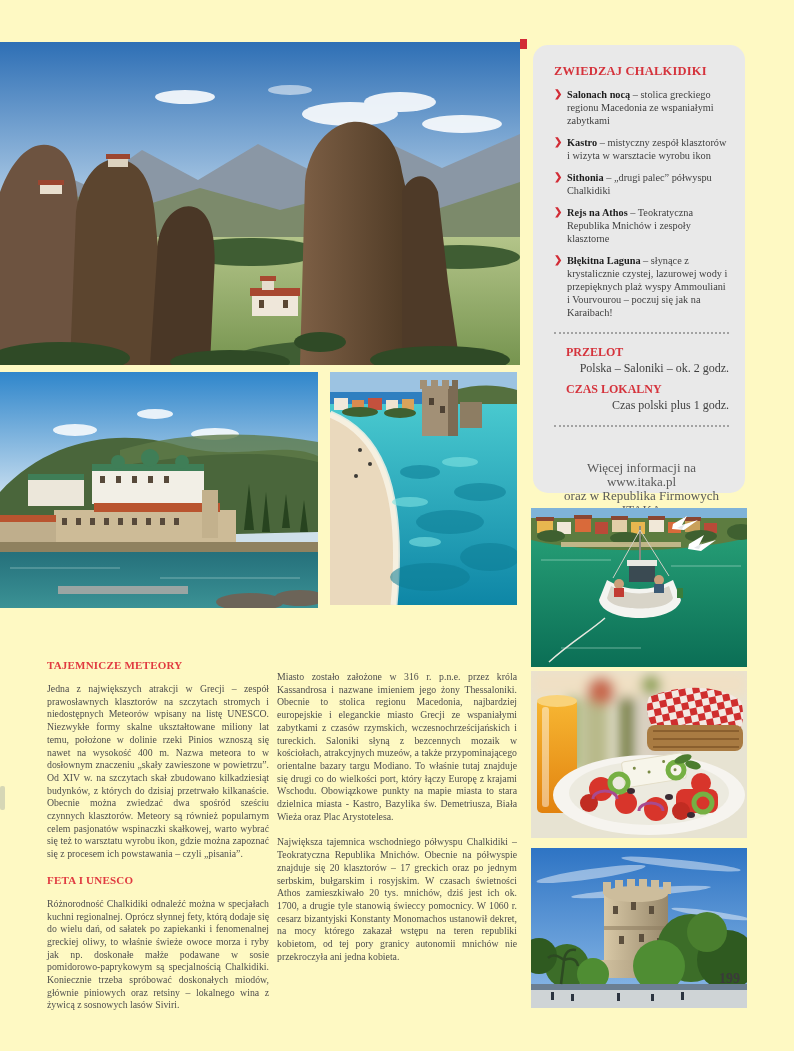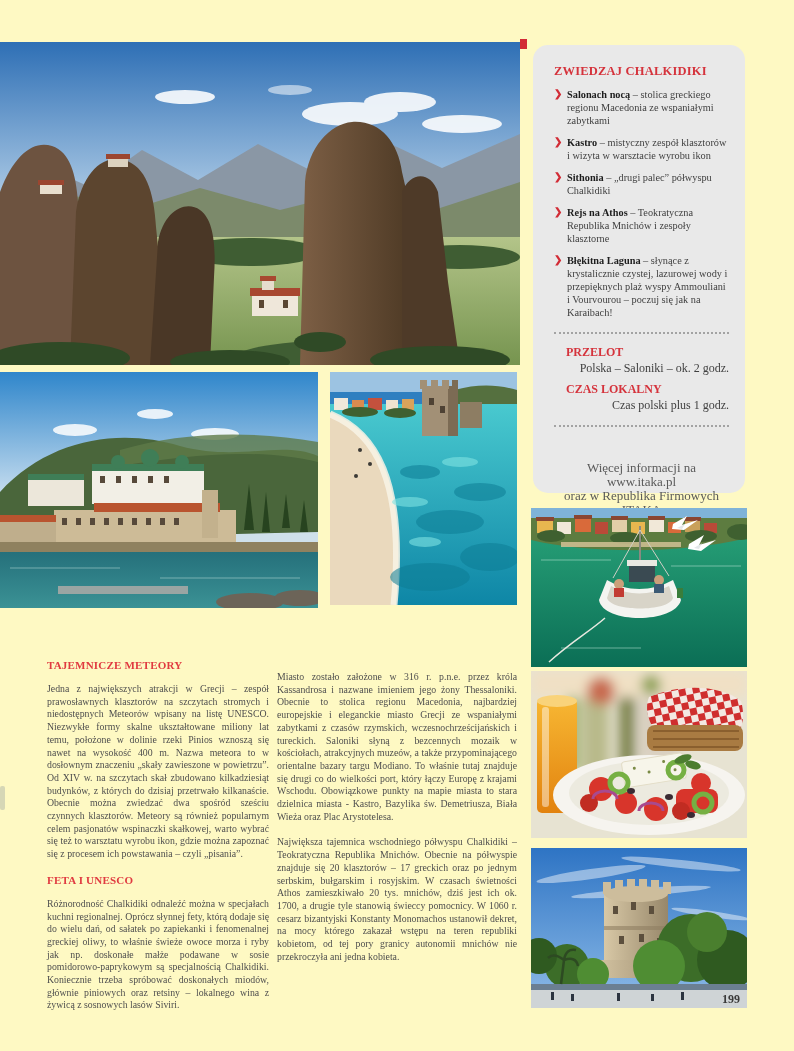--- a/index.html
+++ b/index.html
@@ -19,21 +19,21 @@
   .dotline{height:0;border-bottom:2px dotted #a3a3a3;margin:13px 0 11px;}
   .sb-h{color:#d5333c;font-weight:bold;font-size:12px;margin:7px 12px 2px;}
   .sb-t{font-size:12px;color:#3f3f3f;line-height:13px;text-align:right;}
   .sb-info{margin-top:34px;text-align:center;font-size:13px;line-height:14px;color:#5a5a5a;}
   
   .col{position:absolute;top:659px;}
   .col-1{left:47px;width:222px;}
   .col-2{left:277px;width:240px;}
   .art-h{color:#e03a40;font-weight:bold;font-size:11px;letter-spacing:.2px;margin:0 0 5px;}
   .art-b{font-size:9.8px;line-height:12.7px;color:#4e4e4e;text-align:justify;margin:12px 0 13px;}
-  .pageno{position:absolute;top:992px;right:54px;font-size:12px;font-weight:bold;color:#3a3a3a;}
+  .pageno{position:absolute;top:971px;right:54px;font-size:14px;font-weight:bold;color:#3a3a3a;}
   .corner-mark{position:absolute;left:520px;top:39px;width:7px;height:10px;background:#d22b35;}
   .edge-mark{position:absolute;left:0;top:786px;width:5px;height:24px;background:#8d979e;
              opacity:.35;border-radius:2px;}
 </style>
 </head>
 <body>
 
 <div class="page">
 
   <div class="photo" style="left:0;top:42px;width:520px;height:323px" aria-label="meteora-rock-monasteries-landscape">

